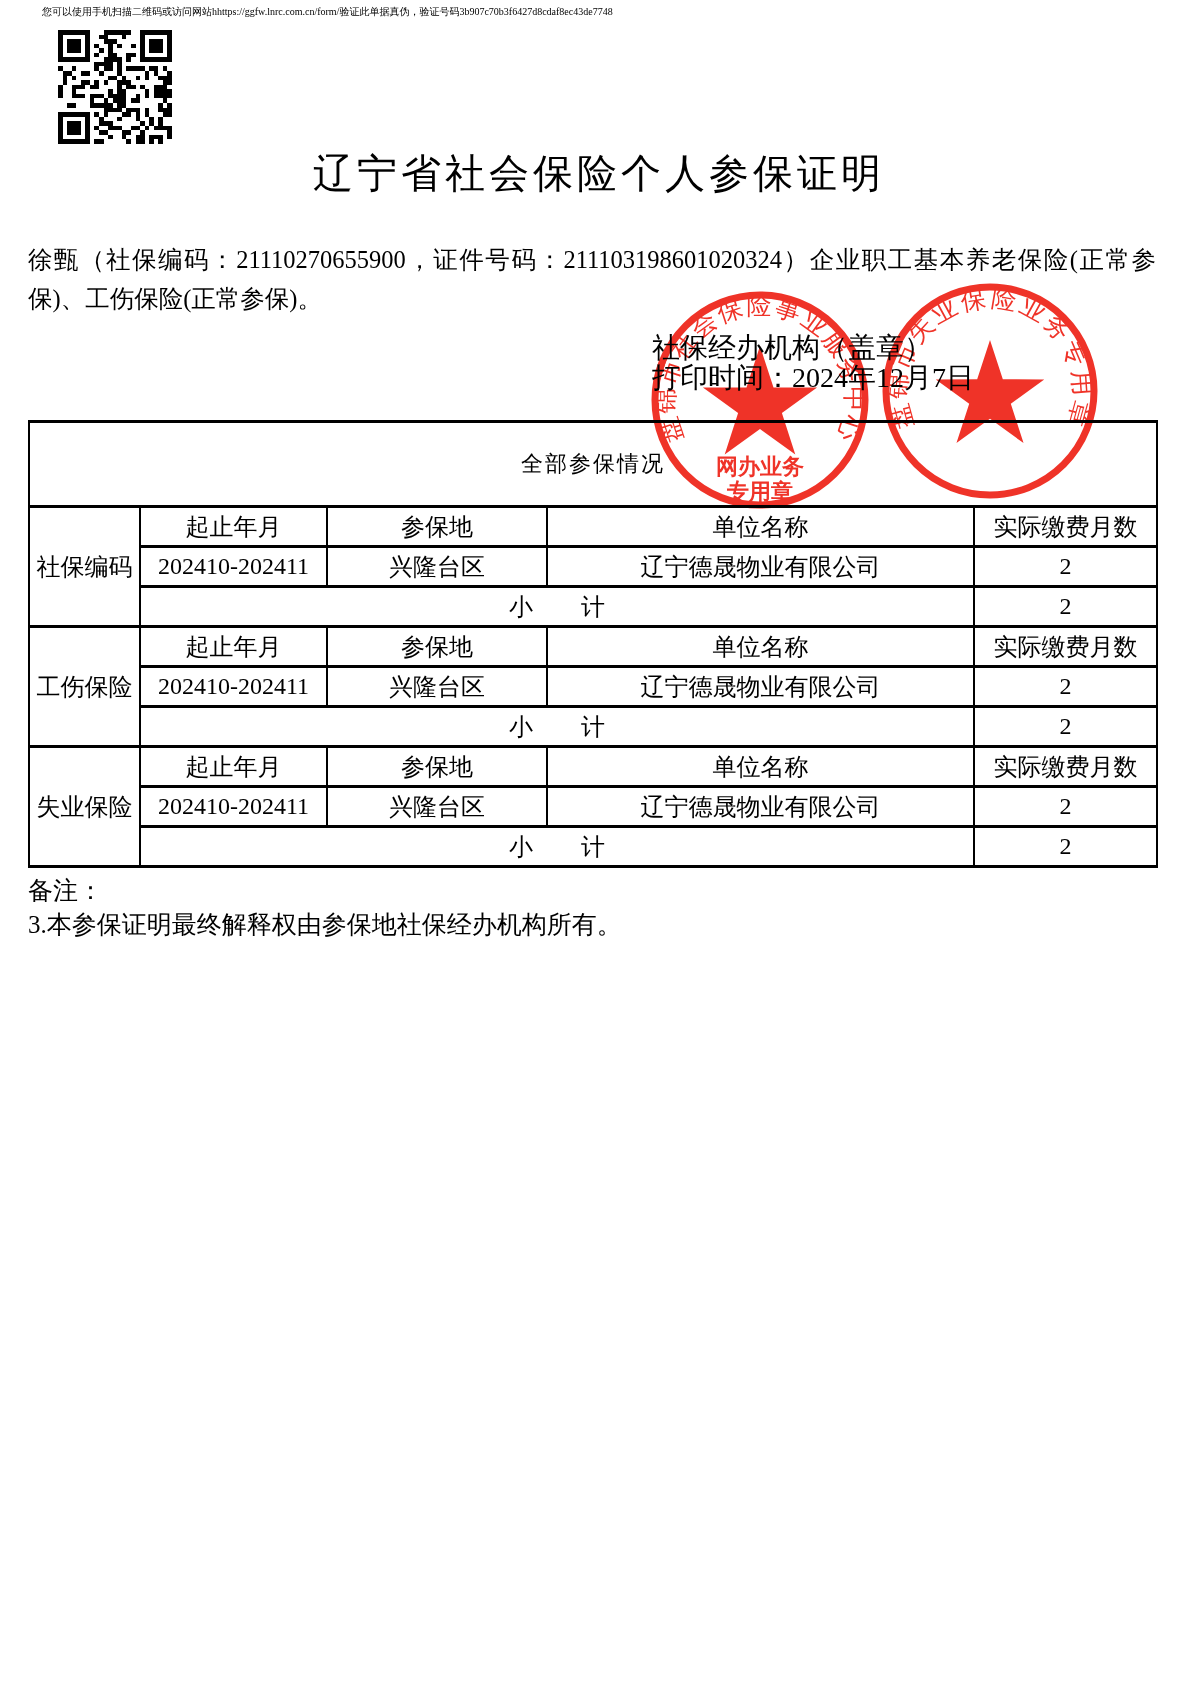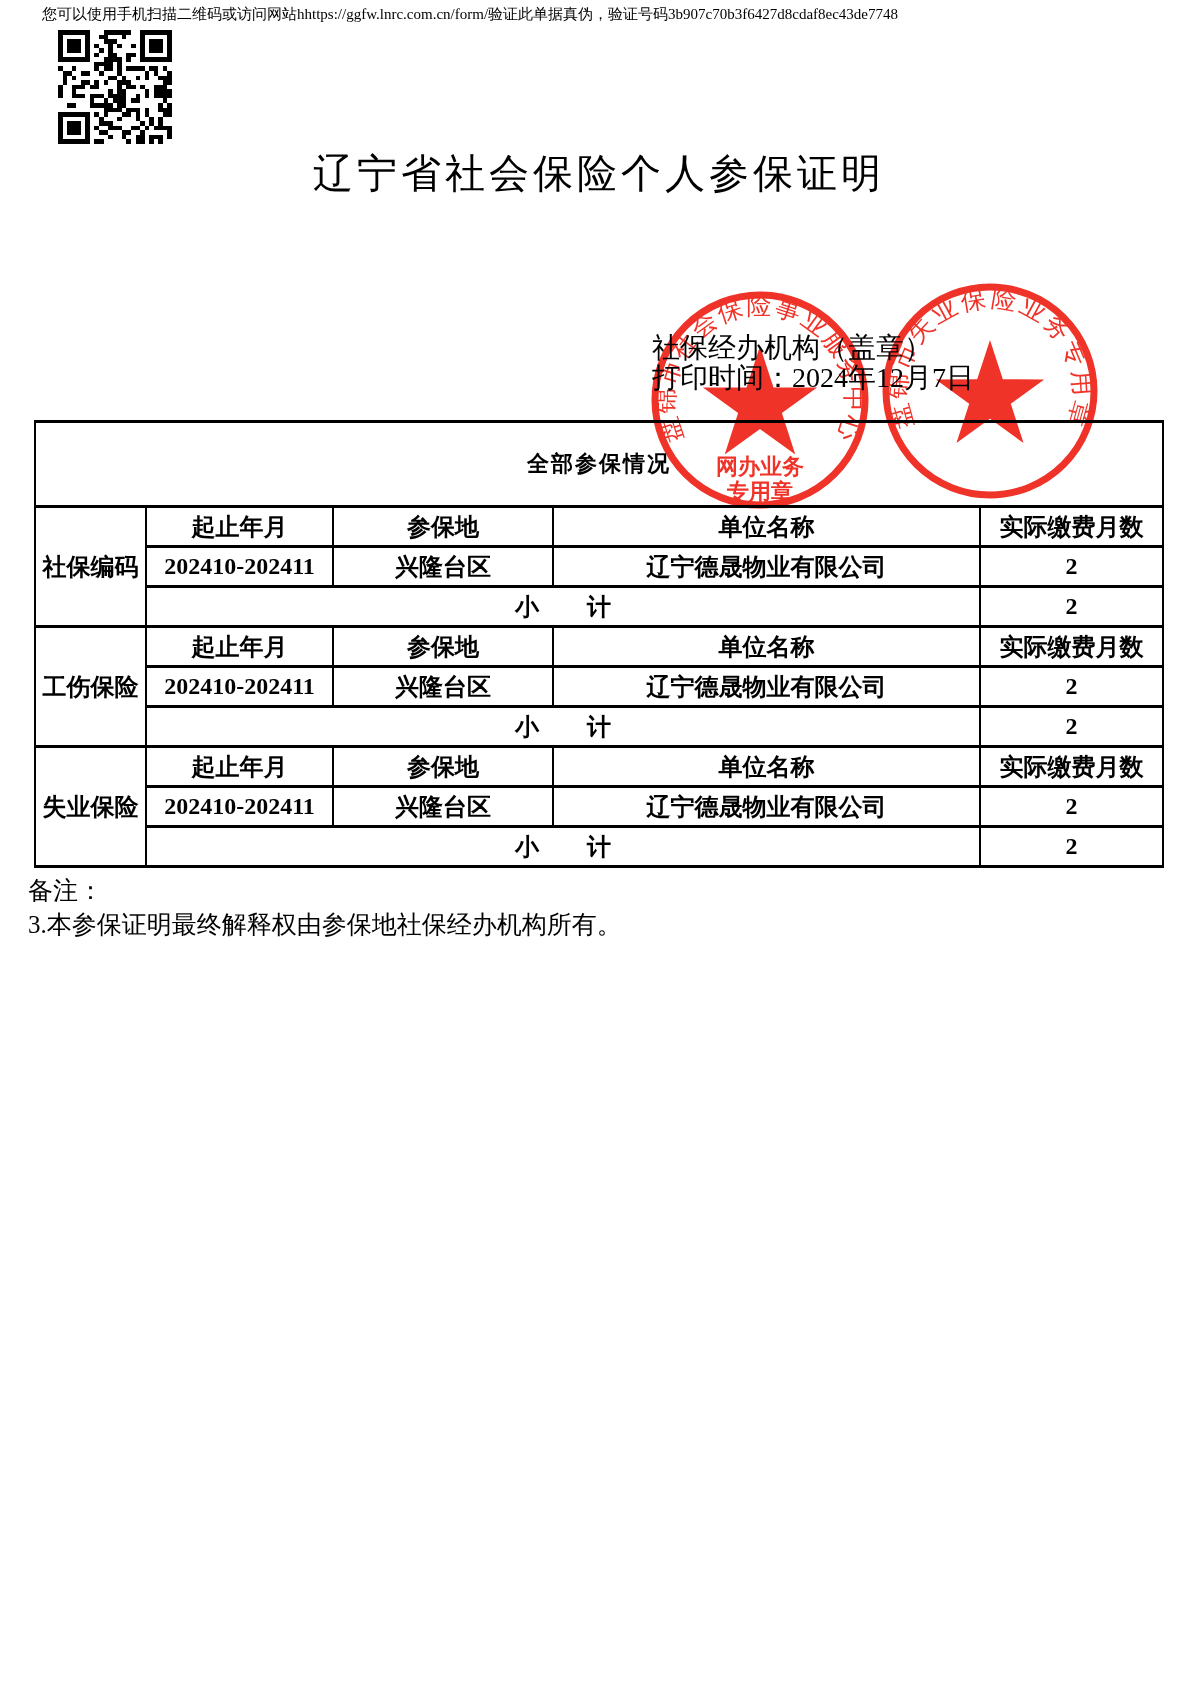--- a/index.html
+++ b/index.html
@@ -1,27 +1,27 @@
 <!DOCTYPE html>
 <html><head>
 <meta charset="utf-8">
 <style>
   html,body{margin:0;padding:0;background:#fff;}
   .page{position:relative;width:1190px;height:1682px;background:#fff;
         font-family:"Liberation Serif","DejaVu Serif",serif;color:#000;overflow:hidden;}
-  .verify-line{position:absolute;left:42px;top:5px;font-size:15px;white-space:nowrap;font-family:Liberation Serif, serif;}
+  .verify-line{position:absolute;left:42px;top:5px;font-size:10px;white-space:nowrap;font-family:Liberation Serif, serif;}
   .qr{position:absolute;left:58px;top:30px;width:114px;height:114px;}
   .qr svg{width:114px;height:114px;display:block;}
   .doc-title{position:absolute;left:0;top:142px;width:100%;text-align:center;
              font-size:40px;font-weight:400;letter-spacing:4px;margin:4px;}
   .intro{position:absolute;left:28px;top:240px;width:1128px;font-size:24.5px;
          line-height:39px;margin:0;text-align:justify;}
   .seal-block{position:absolute;left:652px;top:333px;font-size:28px;line-height:30px;}
-  .main-table{position:absolute;left:34px;top:420px;width:1128px;
-              border-collapse:collapse;table-layout:fixed;font-weight:bold;}
+  .main-table{position:absolute;left:28px;top:420px;width:1128px;
+              border-collapse:collapse;table-layout:fixed;}
   .main-table td{border-left:2px solid #000;border-right:2px solid #000;
                  border-top:3px solid #000;border-bottom:3px solid #000;
                  text-align:center;vertical-align:middle;font-size:24px;padding:0;}
   .main-table tr{height:40px;}
   .caption-row td{height:82px;font-size:22px;letter-spacing:2px;}
   .subtotal{white-space:pre;}
   .notes{position:absolute;left:28px;top:874px;width:1130px;font-size:25px;line-height:33.5px;}
   .stamp{position:absolute;pointer-events:none;opacity:0.9;mix-blend-mode:multiply;}
   .stamp text{font-family:"Liberation Serif","DejaVu Serif",serif;}
 </style>
@@ -327,20 +327,21 @@
         <rect x="15" y="24" width="1" height="1"></rect>
         <rect x="17" y="24" width="1" height="1"></rect>
         <rect x="18" y="24" width="1" height="1"></rect>
         <rect x="20" y="24" width="1" height="1"></rect>
         <rect x="22" y="24" width="1" height="1"></rect>
       </svg>
   </div>
 
   <h1 class="doc-title">辽宁省社会保险个人参保证明</h1>
 
+  <p class="intro">徐甄（社保编码：21110270655900，证件号码：211103198601020324）企业职工基本养老保险(正常参保)、工伤保险(正常参保)。</p>
 
   <div class="seal-block">
     <div>社保经办机构（盖章）</div>
     <div>打印时间：2024年12月7日</div>
   </div>
 
   <table class="main-table">
     <colgroup>
       <col style="width:111px">
         <col style="width:187px">

